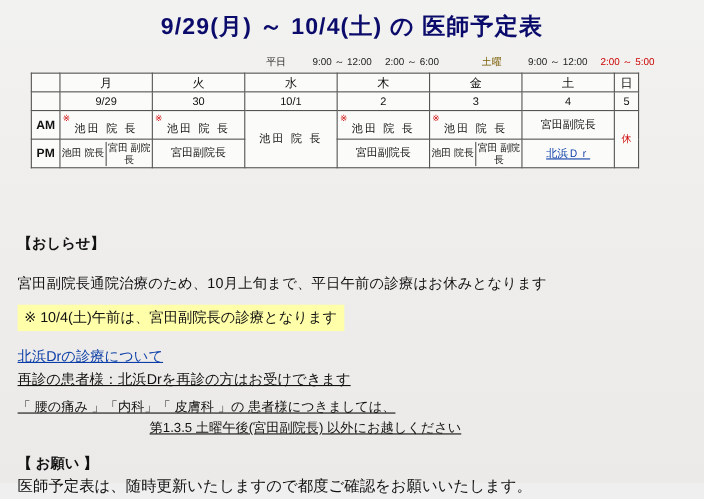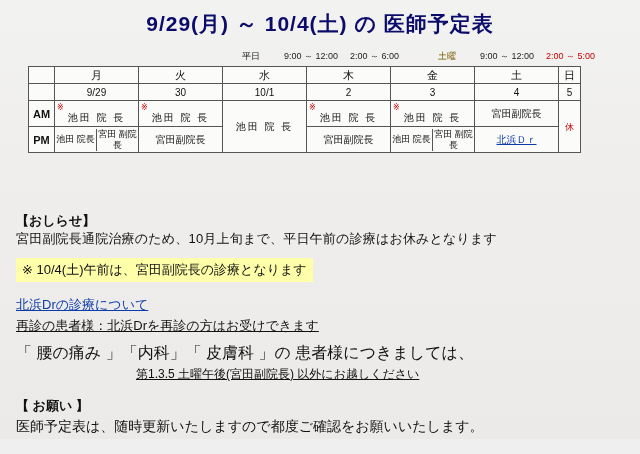--- a/index.html
+++ b/index.html
@@ -61,32 +61,32 @@
   .cellrow{height:26px;}
   .ast{color:#cc0000;font-size:8px;display:block;line-height:8px;text-align:left;padding-left:2px;}
   .name{display:block;line-height:11px;font-size:10px;}
   .name.wide{letter-spacing:2px;}
   .kitahama{color:#0b3da8;text-decoration:underline;font-size:10px;}
   .sunvert{font-size:9px;color:#cc0000;line-height:11px;}
 
   
   .notices{position:absolute;left:16px;top:212px;width:612px;}
   .n-head{font-size:13px;font-weight:600;color:#111;}
-  .n-line{font-size:13px;color:#111;margin-top:0;letter-spacing:0.2px;}
+  .n-line{font-size:13px;color:#111;margin-top:19px;letter-spacing:0.2px;}
   .hl{
     margin-top:10px;background:#ffffaa;display:inline-block;
     padding:3px 6px;font-size:13px;color:#111;
   }
   .sec-title{
     margin-top:14px;font-size:13px;color:#0b3da8;text-decoration:underline;
     display:inline-block;
   }
   .sub{margin-top:7px;font-size:13px;color:#111;text-decoration:underline;}
   .sub2{margin-top:3px;font-size:13px;color:#111;text-decoration:underline;}
-  .plain{margin-top:8px;font-size:16px;color:#111;}
+  .plain{margin-top:8px;font-size:12px;color:#111;text-decoration:underline;}
   .indent{display:block;margin-top:2px;padding-left:120px;font-size:12px;text-decoration:underline;}
   .req-head{margin-top:14px;font-size:13px;font-weight:600;}
   .req-line{margin-top:3px;font-size:14px;}
 </style>
 </head>
 <body>
 
 <div class="page">
 
   <div class="title">9/29(月) ～ 10/4(土) の  医師予定表</div>

